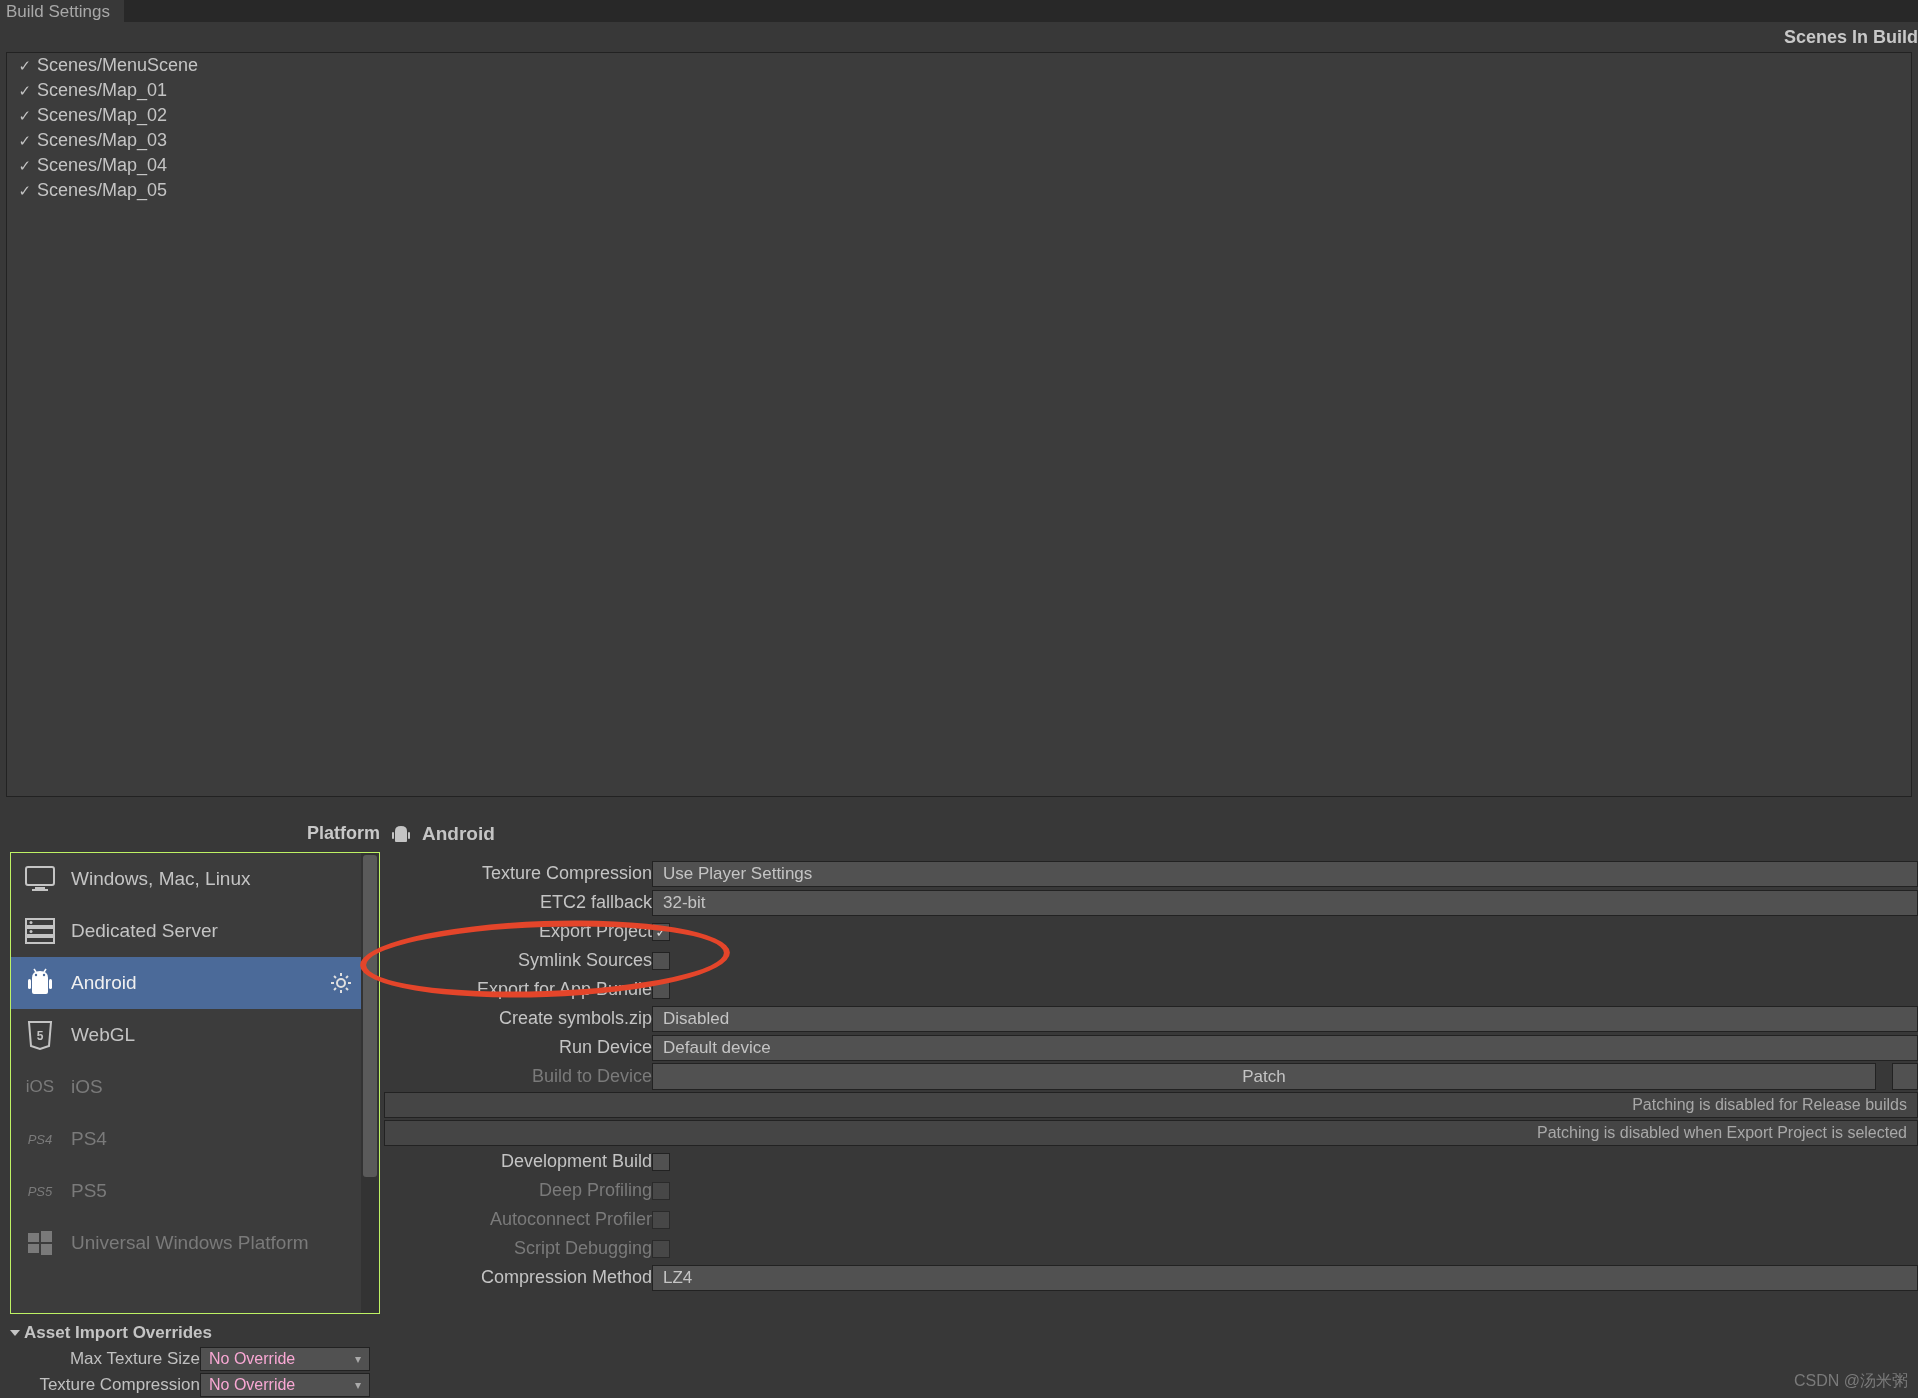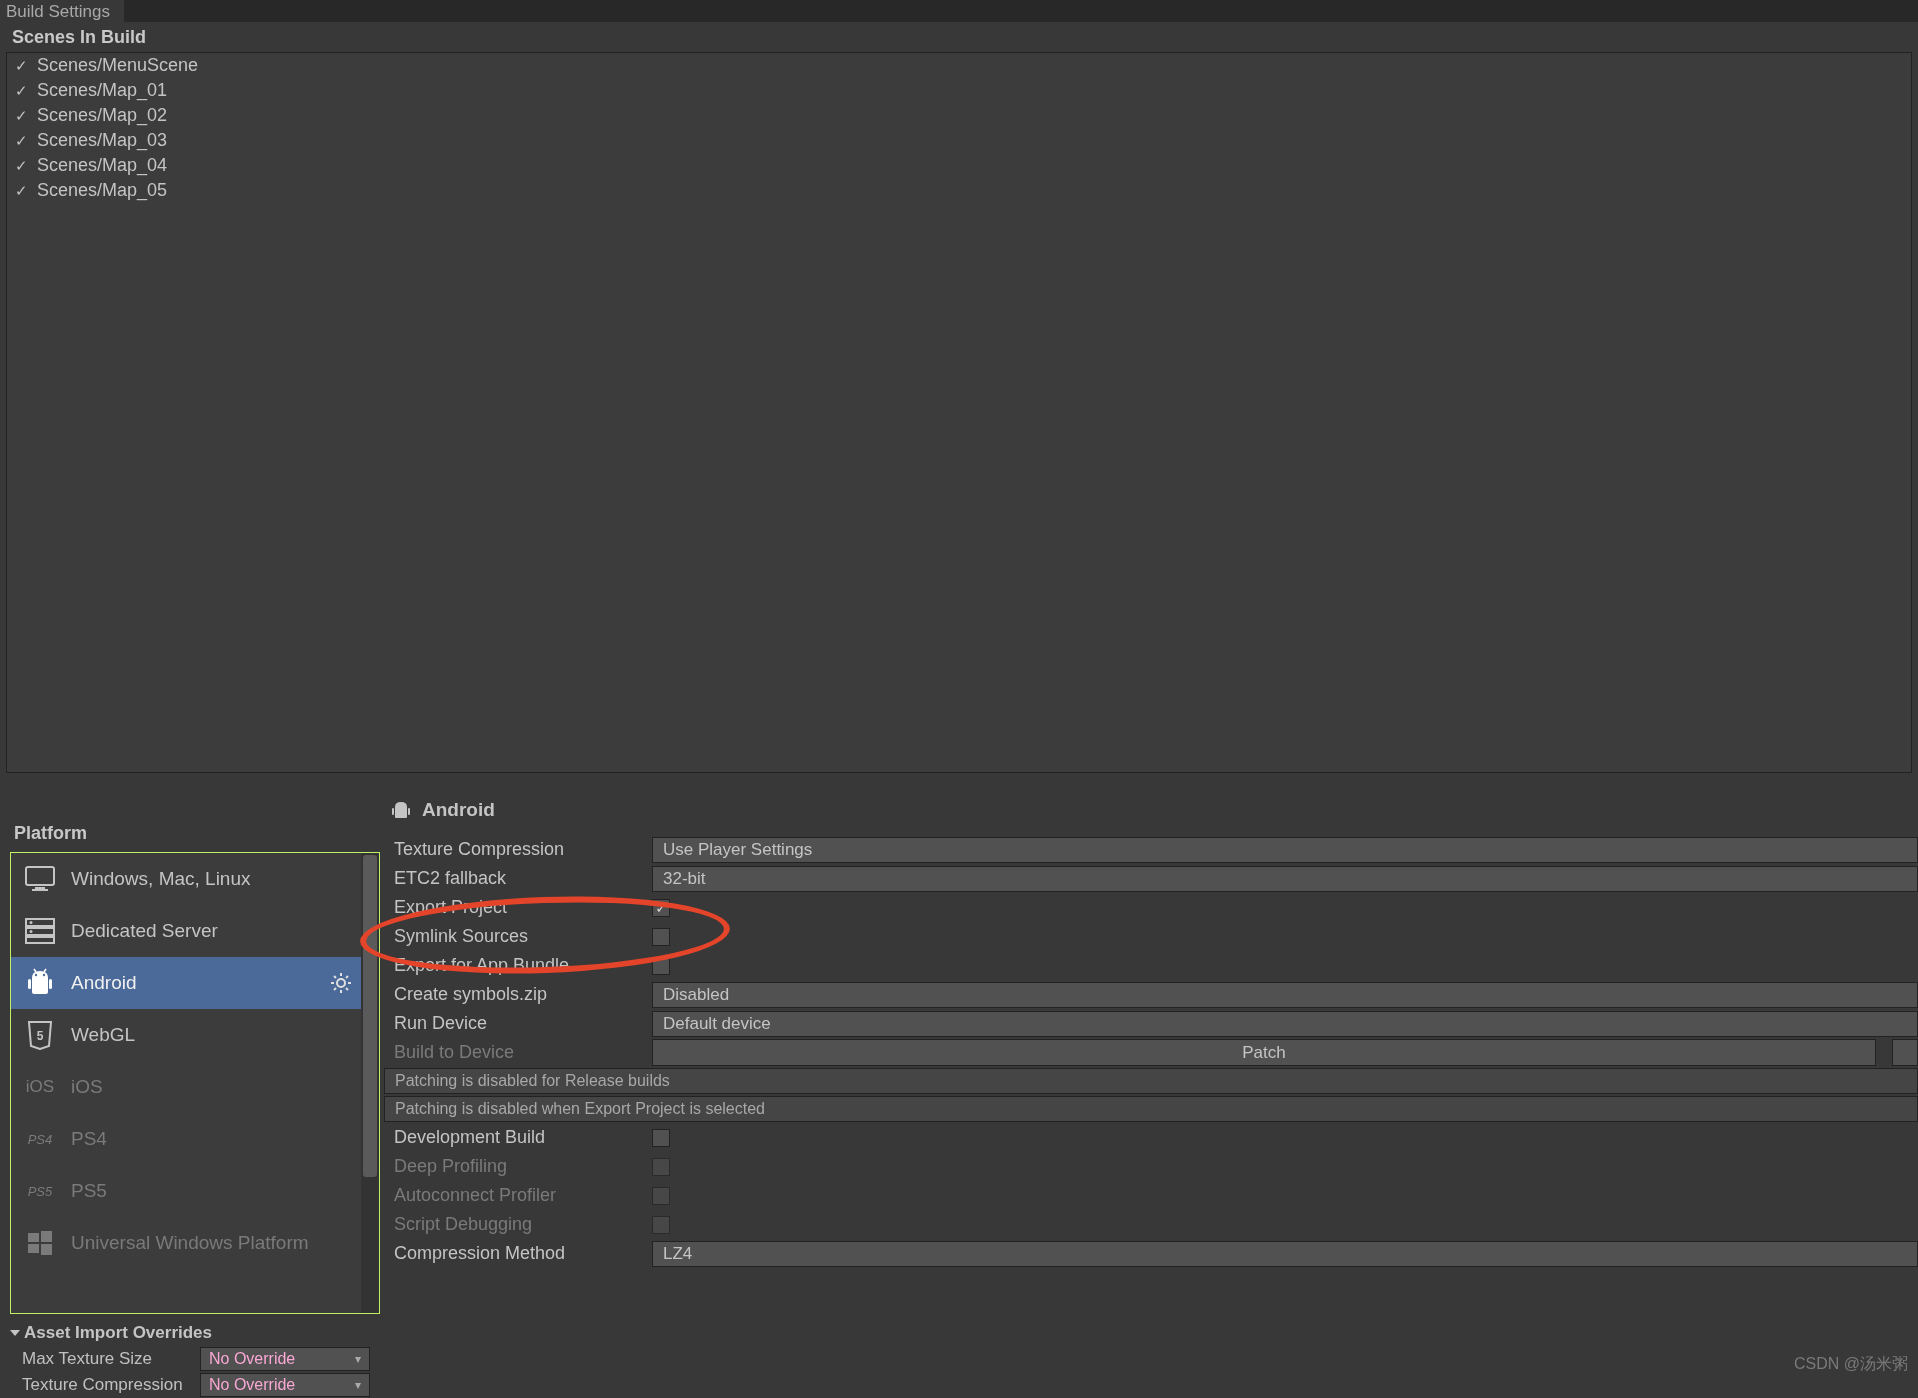--- a/index.html
+++ b/index.html
@@ -1,25 +1,25 @@
 <!DOCTYPE html>
 <html><head>
 <meta charset="utf-8">
 <style>
   * { margin: 0; padding: 0; box-sizing: border-box; font-family: Arial, Helvetica, sans-serif; }
   body { background: #383838; color: #c4c4c4; font-size: 18px; width: 1918px; height: 1398px; overflow: hidden; }
-  .window { display: flex; flex-direction: column; height: 100%; }
+  .window { display: flex; flex-direction: column; height: 100%; text-align: right; }
   .tab-bar { background: #282828; height: 22px; display: flex; }
   .tab { background: #383838; padding: 1px 14px 0 6px; font-size: 17px; color: #a8a8a8; height: 22px; display:flex; align-items:center;}
   .section-header { font-weight: bold; font-size: 18px; color: #c8c8c8; padding: 5px 0 4px 12px; }
   .scenes-box { background: #3c3c3c; border: 1px solid #222; margin: 0 6px 0 6px; height: 790px; overflow:hidden; }
   .scene-row { display: flex; align-items: center; padding: 1px 0 1px 8px; font-size: 18px; color: #c4c4c4; line-height:23px; }
   .check-icon { width: 16px; font-size: 15px; color: #c4c4c4; margin-right: 6px; }
   .bottom { display: flex; margin-top: 26px; }
-  .left-col { width: 380px; padding-left: 10px; margin-top: 24px; }
+  .left-col { width: 380px; padding-left: 10px; }
   .platform-header { font-weight: bold; font-size: 18px; color: #c8c8c8; padding: 0 0 8px 4px; }
   .platform-list { background: #3c3c3c; border: 1px solid #bef264; position: relative; height: 462px; display:flex;}
   .pl-inner { flex:1; }
   .platform-item { display:flex; align-items:center; height: 52px; padding: 0 10px; font-size: 19px; color: #c4c4c4; }
   .platform-item.sel { background: #4b6a99; color:#f0f0f0; }
   .platform-item.dis { color: #7a7a7a; }
   .platform-icon { width: 38px; height: 34px; display:flex; align-items:center; justify-content:center; margin-right: 12px; }
   .scrollbar-v { width: 18px; background:#333; position:relative; }
   .scroll-thumb { position:absolute; left:2px; right:2px; top:2px; height:70%; background:#5a5a5a; border-radius:3px;}
   .gear-icon-slot { margin-left:auto; }
@@ -37,21 +37,21 @@
   .srow { display:flex; align-items:center; height:29px; font-size:18px; }
   .slabel { width: 268px; padding-left: 10px; color:#c4c4c4; }
   .slabel.dis { color:#7a7a7a; }
   .sval { flex:1; }
   .dd-wide { background:#515151; border:1px solid #222; color:#c4c4c4; height:26px; display:flex; align-items:center; padding:0 10px; font-size:17px; width:100%; }
   .cb { width:18px; height:18px; background:#515151; border:1px solid #222; display:flex; align-items:center; justify-content:center; font-size:14px; color:#d8d8d8;}
   .button-wide { background:#515151; border:1px solid #222; color:#c4c4c4; height:27px; display:flex; align-items:center; justify-content:center; font-size:17px; flex:1; }
   .btn-group { display:flex; gap:16px; }
   .btn-small { width:26px; height:27px; background:#515151; border:1px solid #222;}
   .note { background:#454545; border:1px solid #222; color:#a8a8a8; font-size:16px; padding:3px 10px; margin:1px 0; }
-  .watermark { position:fixed; right:10px; bottom:23px; color:#7a7a7a; font-size:16px; }
+  .watermark { position:fixed; right:10px; bottom:6px; color:#7a7a7a; font-size:16px; }
   .highlight-ellipse { position:absolute; border:6px solid #e4452a; border-radius:50%; width:370px; height:76px; left:-24px; top:62px; transform:rotate(-2deg); pointer-events:none; }
   svg { display:block; }
 </style>
 </head>
 <body>
 
 <div class="window">
   <div class="tab-bar">
     <div class="tab">Build Settings</div>
   </div>

